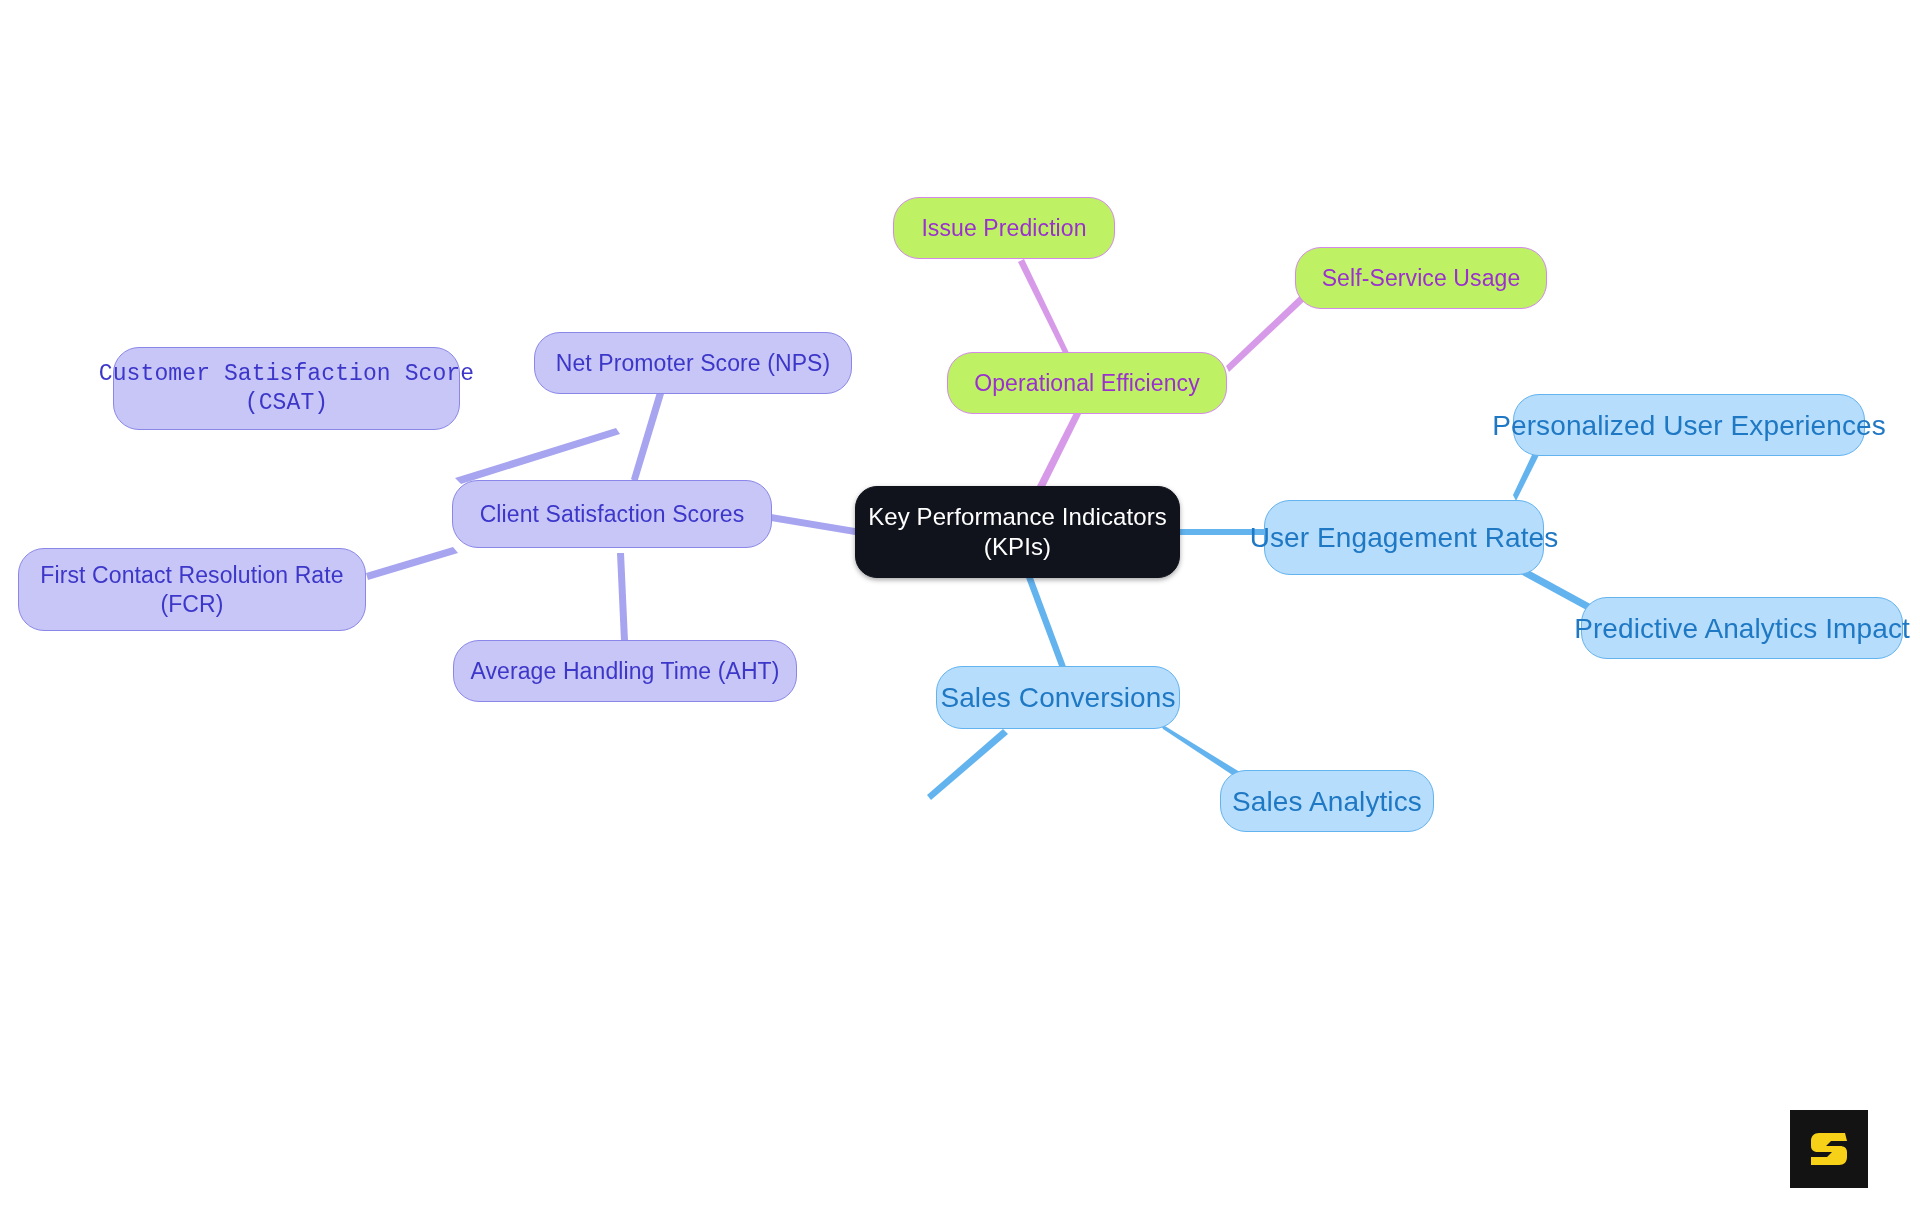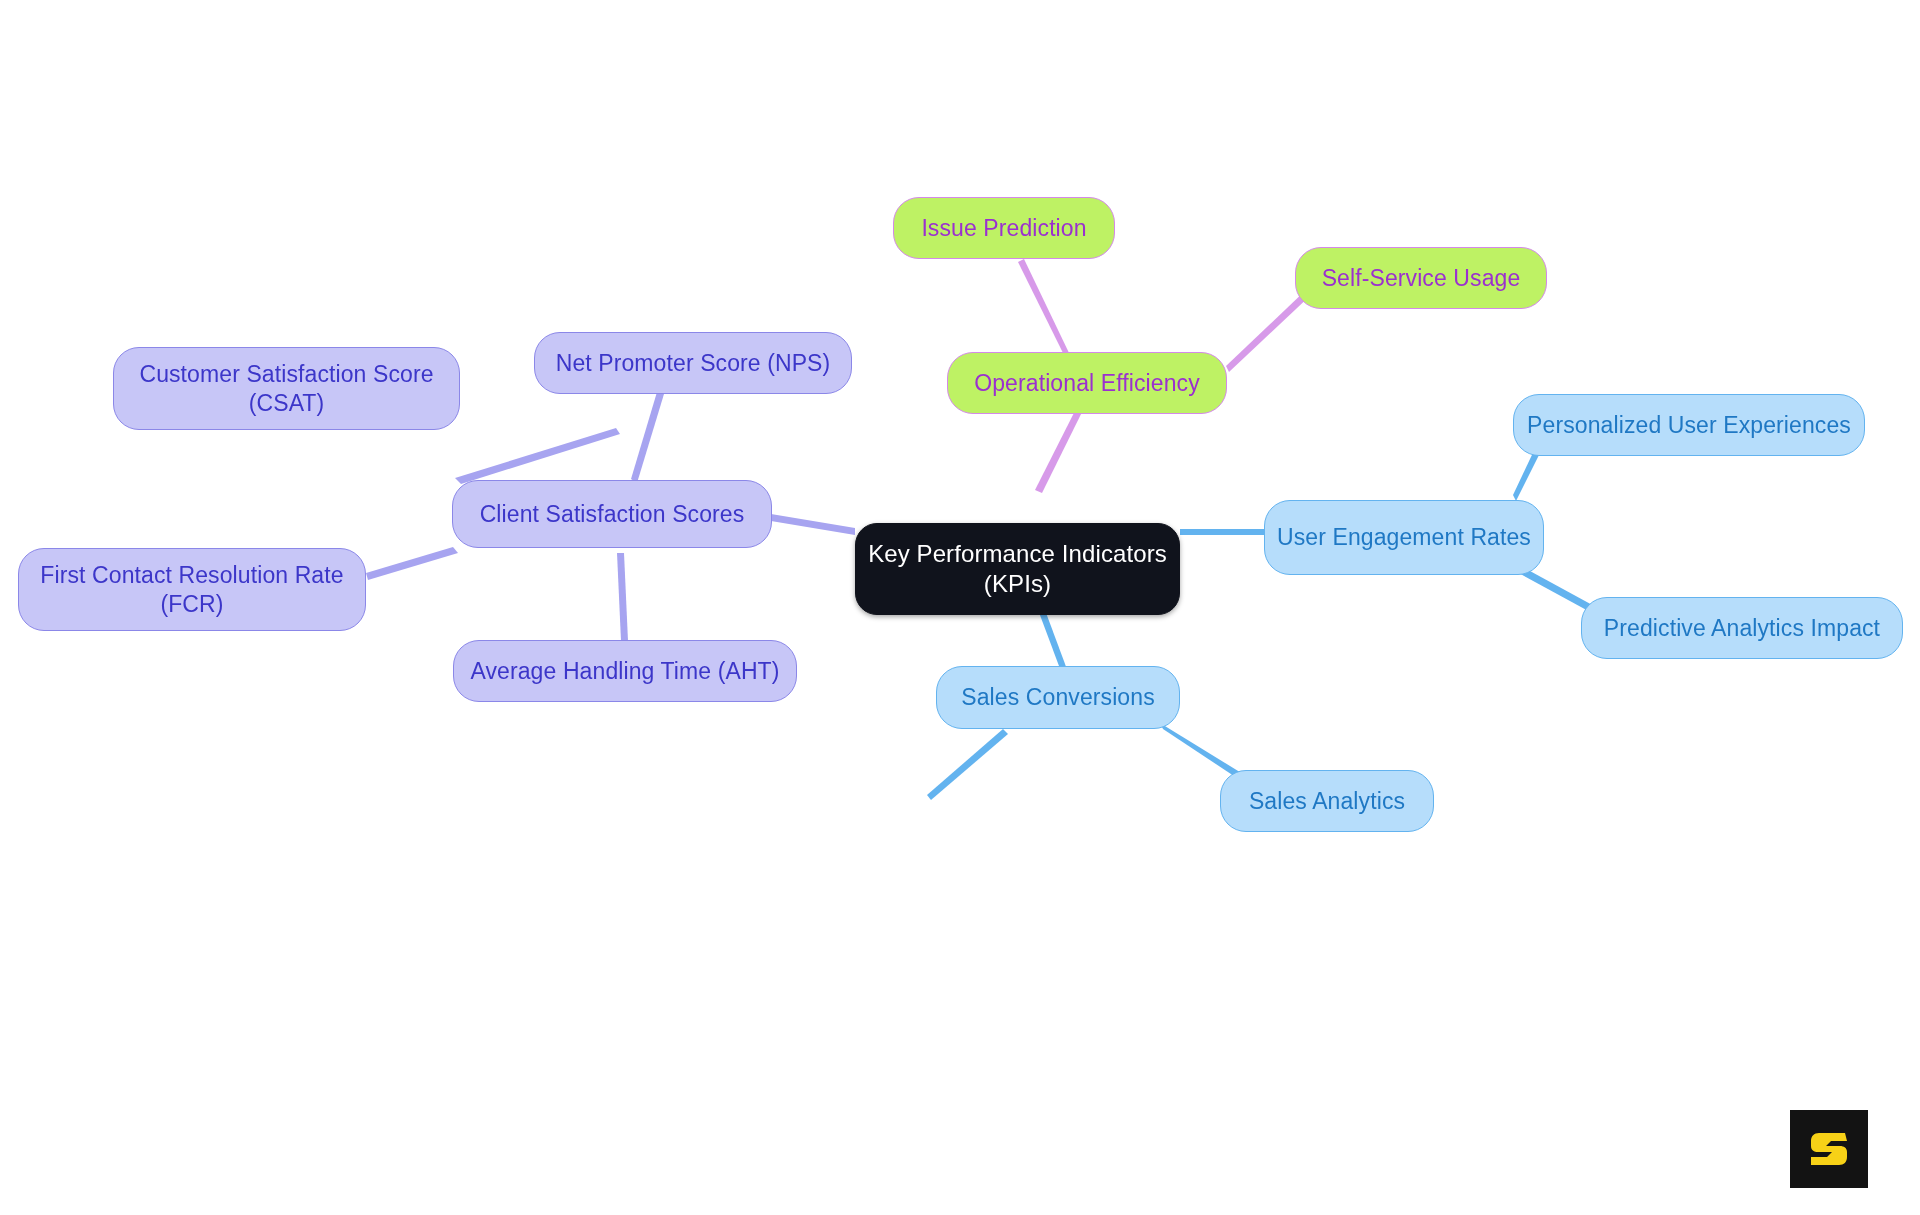--- a/index.html
+++ b/index.html
@@ -40,42 +40,41 @@
     line-height: 1.25;
     letter-spacing: 0.1px;
   }
   .node-root {
     background: #10131c;
     border-color: #10131c;
     color: #ffffff;
     border-radius: 22px;
     font-size: 24px;
     box-shadow: 0 2px 5px rgba(0,0,0,0.35);
-    margin-top: 37px;
   }
   .node-purple {
     background: #c7c6f7;
     border-color: #8b87e8;
     color: #3c36c9;
     border-radius: 26px;
     font-size: 23px;
   }
   .node-pink {
     background: #bef264;
     border-color: #d48ae8;
     color: #9b30cf;
     border-radius: 26px;
     font-size: 23px;
   }
   .node-blue {
     background: #b6ddfb;
     border-color: #63b3ef;
     color: #1f78c4;
     border-radius: 26px;
-    font-size: 23px;
+    font-size: 28px;
   }
   .brand-logo {
     position: absolute;
     left: 1790px;
     top: 1110px;
     width: 78px;
     height: 78px;
     background: #131313;
     display: flex;
     align-items: center;
@@ -120,21 +119,21 @@
 
   <div class="node node-root" style="left:855px; top:486px; width:325px; height:92px;">
     <span>Key Performance Indicators
 (KPIs)</span>
   </div>
 
   <div class="node node-purple" style="left:452px; top:480px; width:320px; height:68px;">
     <span>Client Satisfaction Scores</span>
   </div>
 
-  <div class="node node-purple" style="left:113px; top:347px; width:347px; height:83px;">
+  <div class="node node-purple" style="left:113px; top:347px; width:347px; height:83px;font-family:Liberation Mono, monospace;">
     <span>Customer Satisfaction Score
 (CSAT)</span>
   </div>
 
   <div class="node node-purple" style="left:534px; top:332px; width:318px; height:62px;">
     <span>Net Promoter Score (NPS)</span>
   </div>
 
   <div class="node node-purple" style="left:18px; top:548px; width:348px; height:83px;">
     <span>First Contact Resolution Rate

